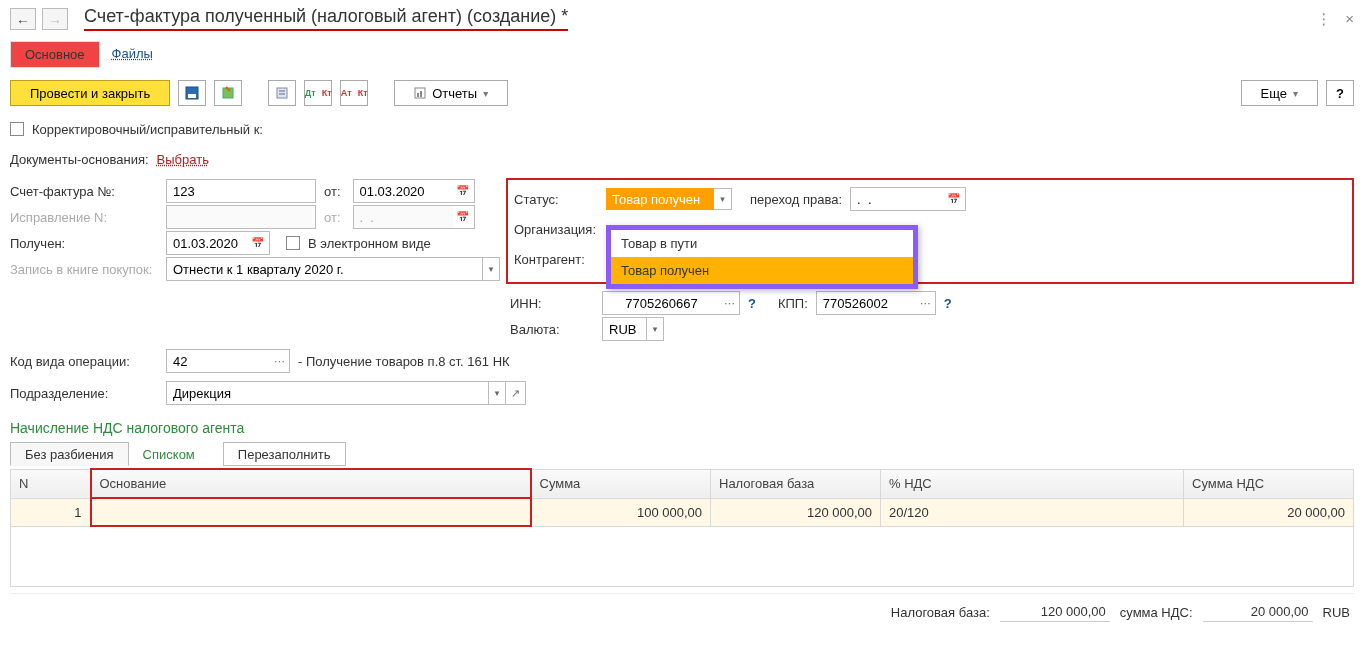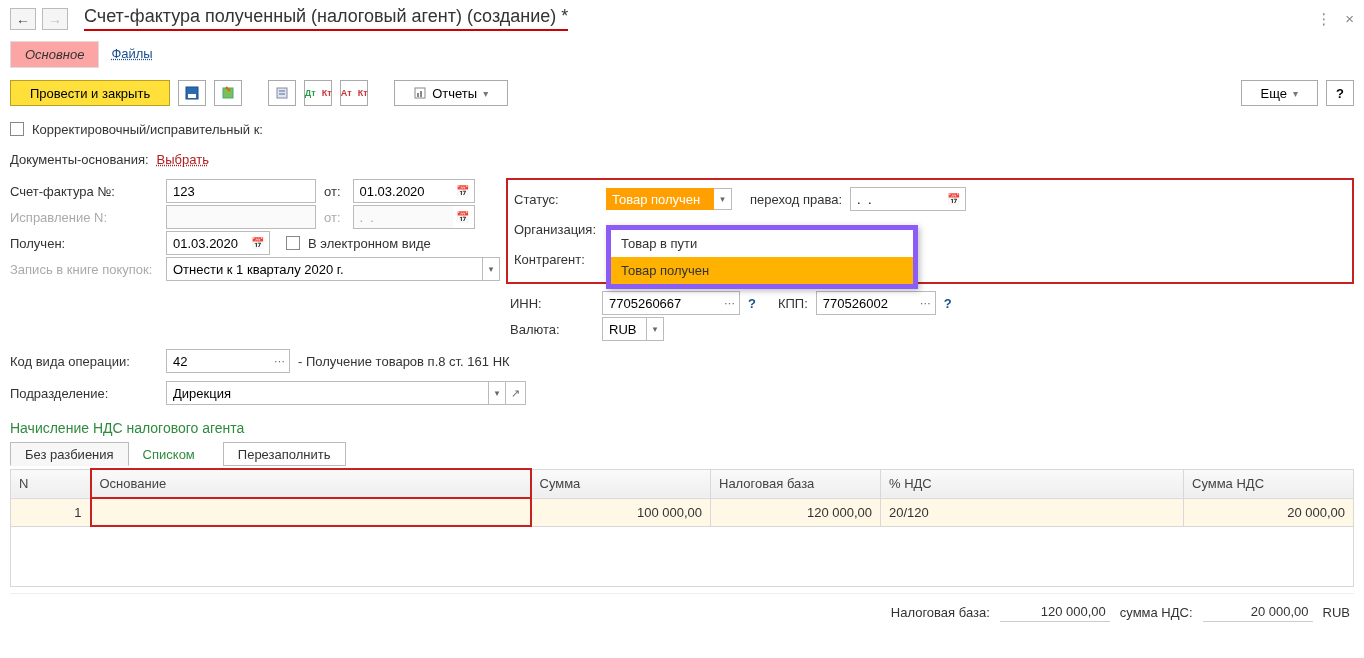--- a/index.html
+++ b/index.html
@@ -35,21 +35,21 @@
     font-size: 15px;
   }
   .tabs { display: flex; gap: 8px; margin-bottom: 12px; }
   .tab {
     padding: 5px 14px;
     border: 1px solid #ddd;
     background: #f7f7f7;
     cursor: pointer;
     font-size: 13px;
   }
-  .tab.active { background: #fca5a5; font-style: italic; }
+  .tab.active { background: #ef4444; }
   .tab.link {
     background: transparent;
     border: none;
     color: #1a4f8b;
     text-decoration: underline dotted;
     padding-left: 4px;
   }
   .toolbar { display: flex; align-items: center; gap: 8px; margin-bottom: 10px; }
   .btn {
     height: 26px;
@@ -325,21 +325,21 @@
         <span class="status-label">Контрагент:</span>
       </div>
     </div>
 
     <div></div>
 
     <div>
       <div class="row">
         <span class="status-label">ИНН:</span>
         <div class="input-grp">
-          <input class="input" style="width: 118px;" value="7705260667">
+          <input class="input" style="width: 118px; text-align: center;" value="7705260667">
           <div class="ell">⋯</div>
         </div>
         <span class="hint">?</span>
         <span style="width:6px"></span>
         <span>КПП:</span>
         <div class="input-grp">
           <input class="input" style="width: 100px;" value="770526002">
           <div class="ell">⋯</div>
         </div>
         <span class="hint">?</span>

